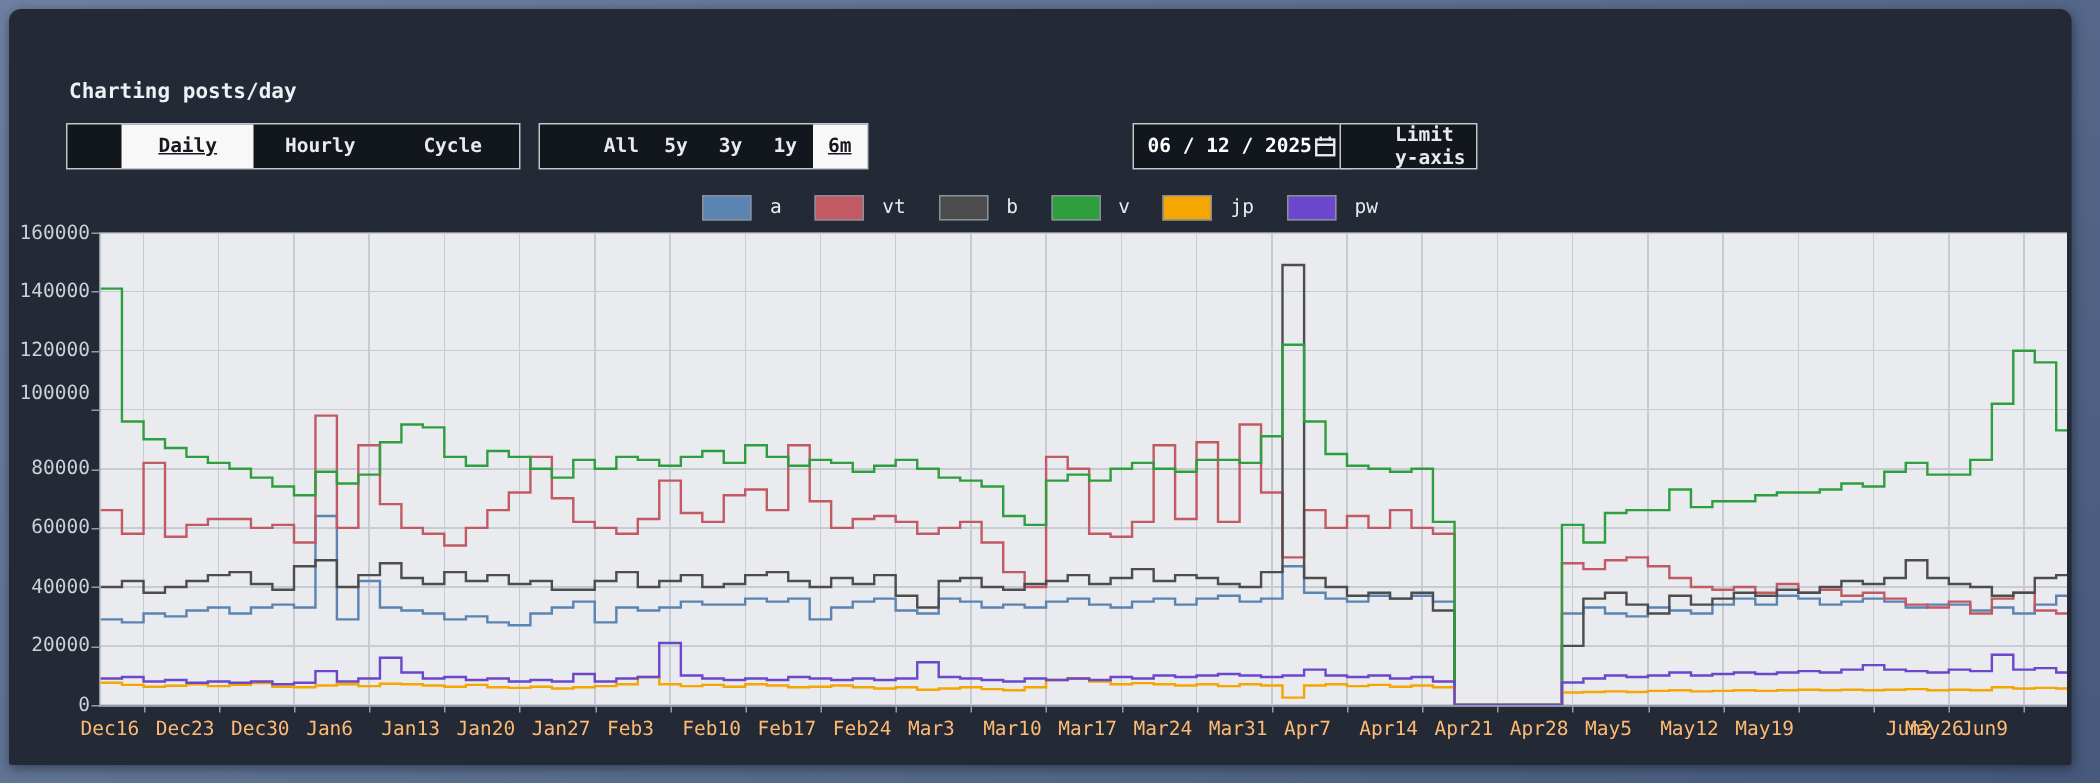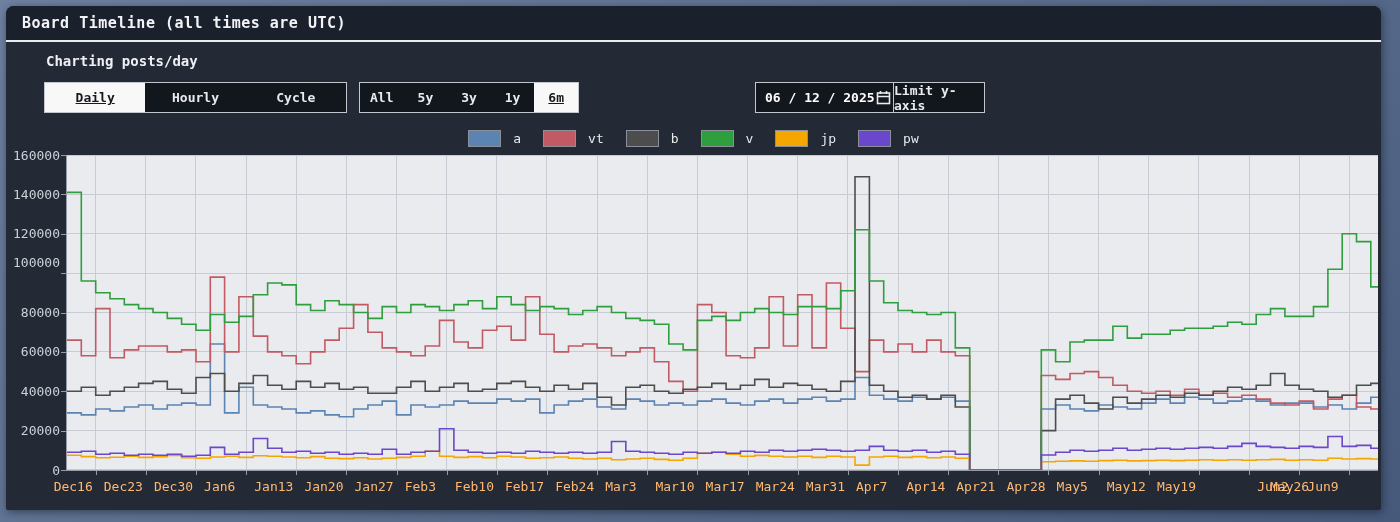--- a/index.html
+++ b/index.html
@@ -14,21 +14,21 @@
     background:#232935;border-radius:8px 8px 2px 2px;
     box-shadow:1px 2px 8px rgba(10,15,25,.5);
     color:#e8eaee;overflow:hidden;
   }
   .titlebar{
     height:34px;background:#1a202c;border-bottom:2px solid #e9ebee;
     display:flex;align-items:center;padding-left:16px;
     font-size:15px;font-weight:bold;color:#f2f3f6;letter-spacing:.5px;
   }
   .heading{position:absolute;left:40px;top:47px;font-size:14px;font-weight:bold;color:#eef0f3;}
-  .ctl{position:absolute;top:76px;height:31px;box-sizing:border-box;}
+  .ctl{position:absolute;top:76px;height:31px;box-sizing:border-box;padding-left:36px;}
   .btn-group{border:1px solid #c2c6cd;display:flex;background:#12161d;}
   .seg{flex:1;display:flex;align-items:center;justify-content:center;
        font-size:13px;font-weight:bold;color:#e8eaee;cursor:pointer;white-space:nowrap;}
   .seg.active{background:#f8f8f8;color:#15181d;text-decoration:underline;}
   .g1{left:38px;width:303px;}
   .g2{left:353px;width:220px;}
   .datebox{border:1px solid #c2c6cd;background:#12161d;display:flex;align-items:center;
        justify-content:space-between;padding:0 9px;font-size:13px;font-weight:bold;color:#fff;}
   .d1{left:610px;width:121px;} .d2{left:749px;width:146px;}
   .limit{left:887px;width:92px;border:1px solid #c2c6cd;background:#12161d;display:flex;
@@ -42,23 +42,20 @@
        background:#e9ebee;border-left:1px solid #959ca8;border-bottom:1px solid #959ca8;}
   .ylab{position:absolute;left:0;width:54px;text-align:right;font-size:13px;color:#ccd1d8;height:15px;line-height:15px;}
   .xlab{position:absolute;width:84px;text-align:left;top:473px;font-size:13px;color:#fdba74;}
   .tick-y{position:absolute;left:55px;width:6px;height:1px;background:#959ca8;}
   .tick-x{position:absolute;top:465px;width:1px;height:4px;background:#959ca8;}
 </style>
 </head>
 <body>
 
 <div class="panel">
-  <div class="titlebar">
-    <span>Board Timeline (all times are UTC)</span>
-  </div>
 
   <div class="heading">Charting posts/day</div>
 
   <div class="ctl btn-group g1" id="granularity-group">
       <div class="seg active">Daily</div>
       <div class="seg">Hourly</div>
       <div class="seg">Cycle</div>
     </div>
   <div class="ctl btn-group g2" id="range-group">
       <div class="seg">All</div>

